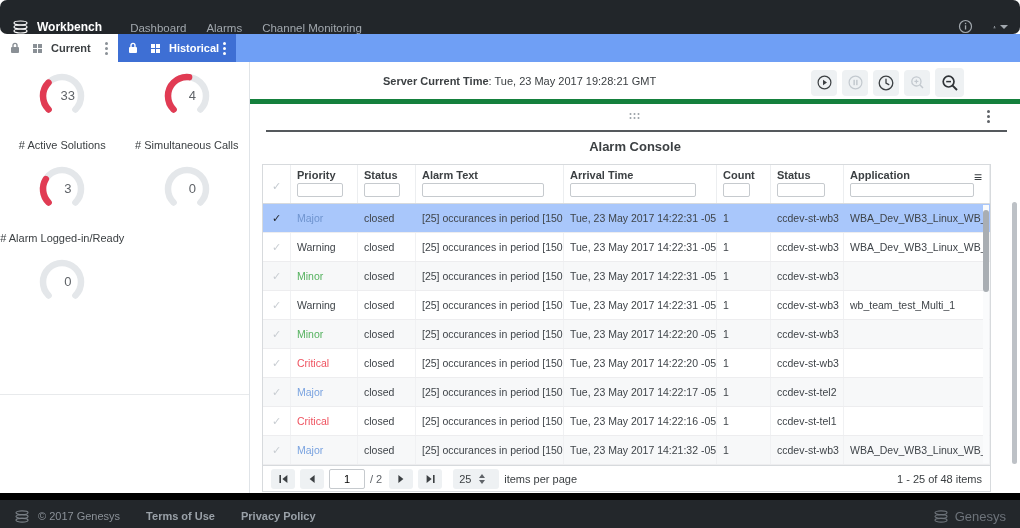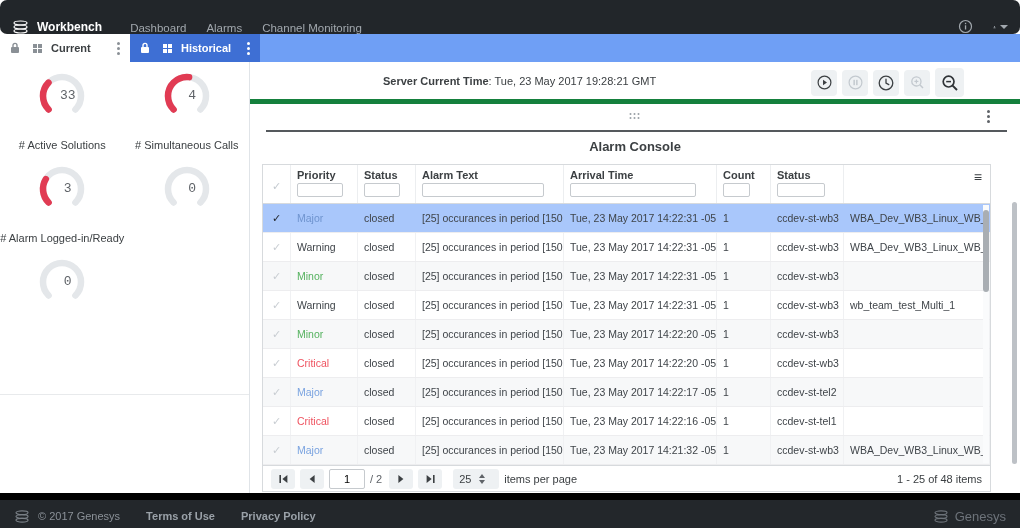--- a/index.html
+++ b/index.html
@@ -11,21 +11,21 @@
   .brand-logo { width:17px; height:14px; margin-right:8px; }
   .brand { color:#fff; font-size:12px; font-weight:bold; margin-right:28px; }
   .nav-item { color:#a2a8ae; font-size:11.5px; margin-right:20px; cursor:pointer; text-decoration:none; }
   .topnav .spacer { flex:1; }
   .tn-icon { width:15px; height:15px; margin-left:20px; display:flex; align-items:center; }
   .caret { width:0; height:0; border-left:4px solid transparent; border-right:4px solid transparent;
            border-top:4px solid #a2a8ae; margin-left:4px; }
 
   
   .tabbar { height:28px; background:#6f9ff5; display:flex; }
-  .tab { width:130px; display:flex; align-items:center; padding:0 10px; cursor:pointer; }
+  .tab { width:118px; display:flex; align-items:center; padding:0 10px; cursor:pointer; }
   .tab .grid-icon { display:grid; grid-template-columns:4px 4px; grid-template-rows:4px 4px; gap:1px; margin:0 9px 0 13px; }
   .tab .grid-icon i { background:#8a9096; }
   .tab-label { font-size:11px; font-weight:bold; }
   .tab .kebab { margin-left:auto; }
   .kebab { display:flex; flex-direction:column; gap:2px; align-items:center; cursor:pointer; }
   .kebab i { width:3px; height:3px; border-radius:50%; background:#8a9096; }
   .tab.active { background:#3e6fd4; }
   .tab.active .tab-label { color:#fff; }
   .tab.active .grid-icon i, .tab.active .kebab i { background:#fff; }
   .tab.inactive { background:#fff; }
@@ -34,21 +34,21 @@
   
   .content { height:431px; display:flex; position:relative; background:#fff; }
 
   
   .sidebar { width:250px; border-right:1px solid #e0e4e8; position:relative; flex:none; }
   .gauges { display:grid; grid-template-columns:1fr 1fr; padding-top:10px; row-gap:14px; }
   .gauge-widget { display:flex; flex-direction:column; align-items:center; }
   .gauge { position:relative; width:48px; height:48px; }
   .gauge svg { width:48px; height:48px; display:block; }
   .gauge .gval { position:absolute; left:11px; right:0; top:16px; text-align:center;
-                 font-size:13px; color:#5f6368;font-family:Liberation Mono, monospace; }
+                 font-size:13px; color:#5f6368; }
   .gauge-label { margin-top:19px; font-size:11px; color:#3c4043; white-space:nowrap; }
   .sidebar-divider { position:absolute; left:0; right:0; top:332px; border-top:1px solid #e8eaec; }
 
   
   .main { flex:1; position:relative; }
   .server-bar { height:42px; border-bottom:5px solid #15803d; display:flex; align-items:center;
                 padding-left:133px; position:relative; }
   .server-text { font-size:11px; color:#3c4043; }
   .server-text b { font-weight:bold; }
   .toolbar { position:absolute; right:56px; top:6px; display:flex; gap:5px; align-items:center; }
@@ -334,20 +334,24 @@
             <input style="">
           </div>
         <div class="th c5">
             <div class="th-label">Count</div>
             <input style="">
           </div>
         <div class="th c6">
             <div class="th-label">Status</div>
             <input style="">
           </div>
+        <div class="th c7">
+            <div class="th-label">Application</div>
+            <input style="">
+          </div>
         <span class="col-menu-icon">≡</span>
       </div>
 
       <div class="tbody" id="tbody">
           <div class="trow selected">
             <div class="cell check">✓</div>
             <div class="cell c-major">Major</div>
             <div class="cell">closed</div>
             <div class="cell">[25] occurances in period [15000...</div>
             <div class="cell">Tue, 23 May 2017 14:22:31 -0500</div>

